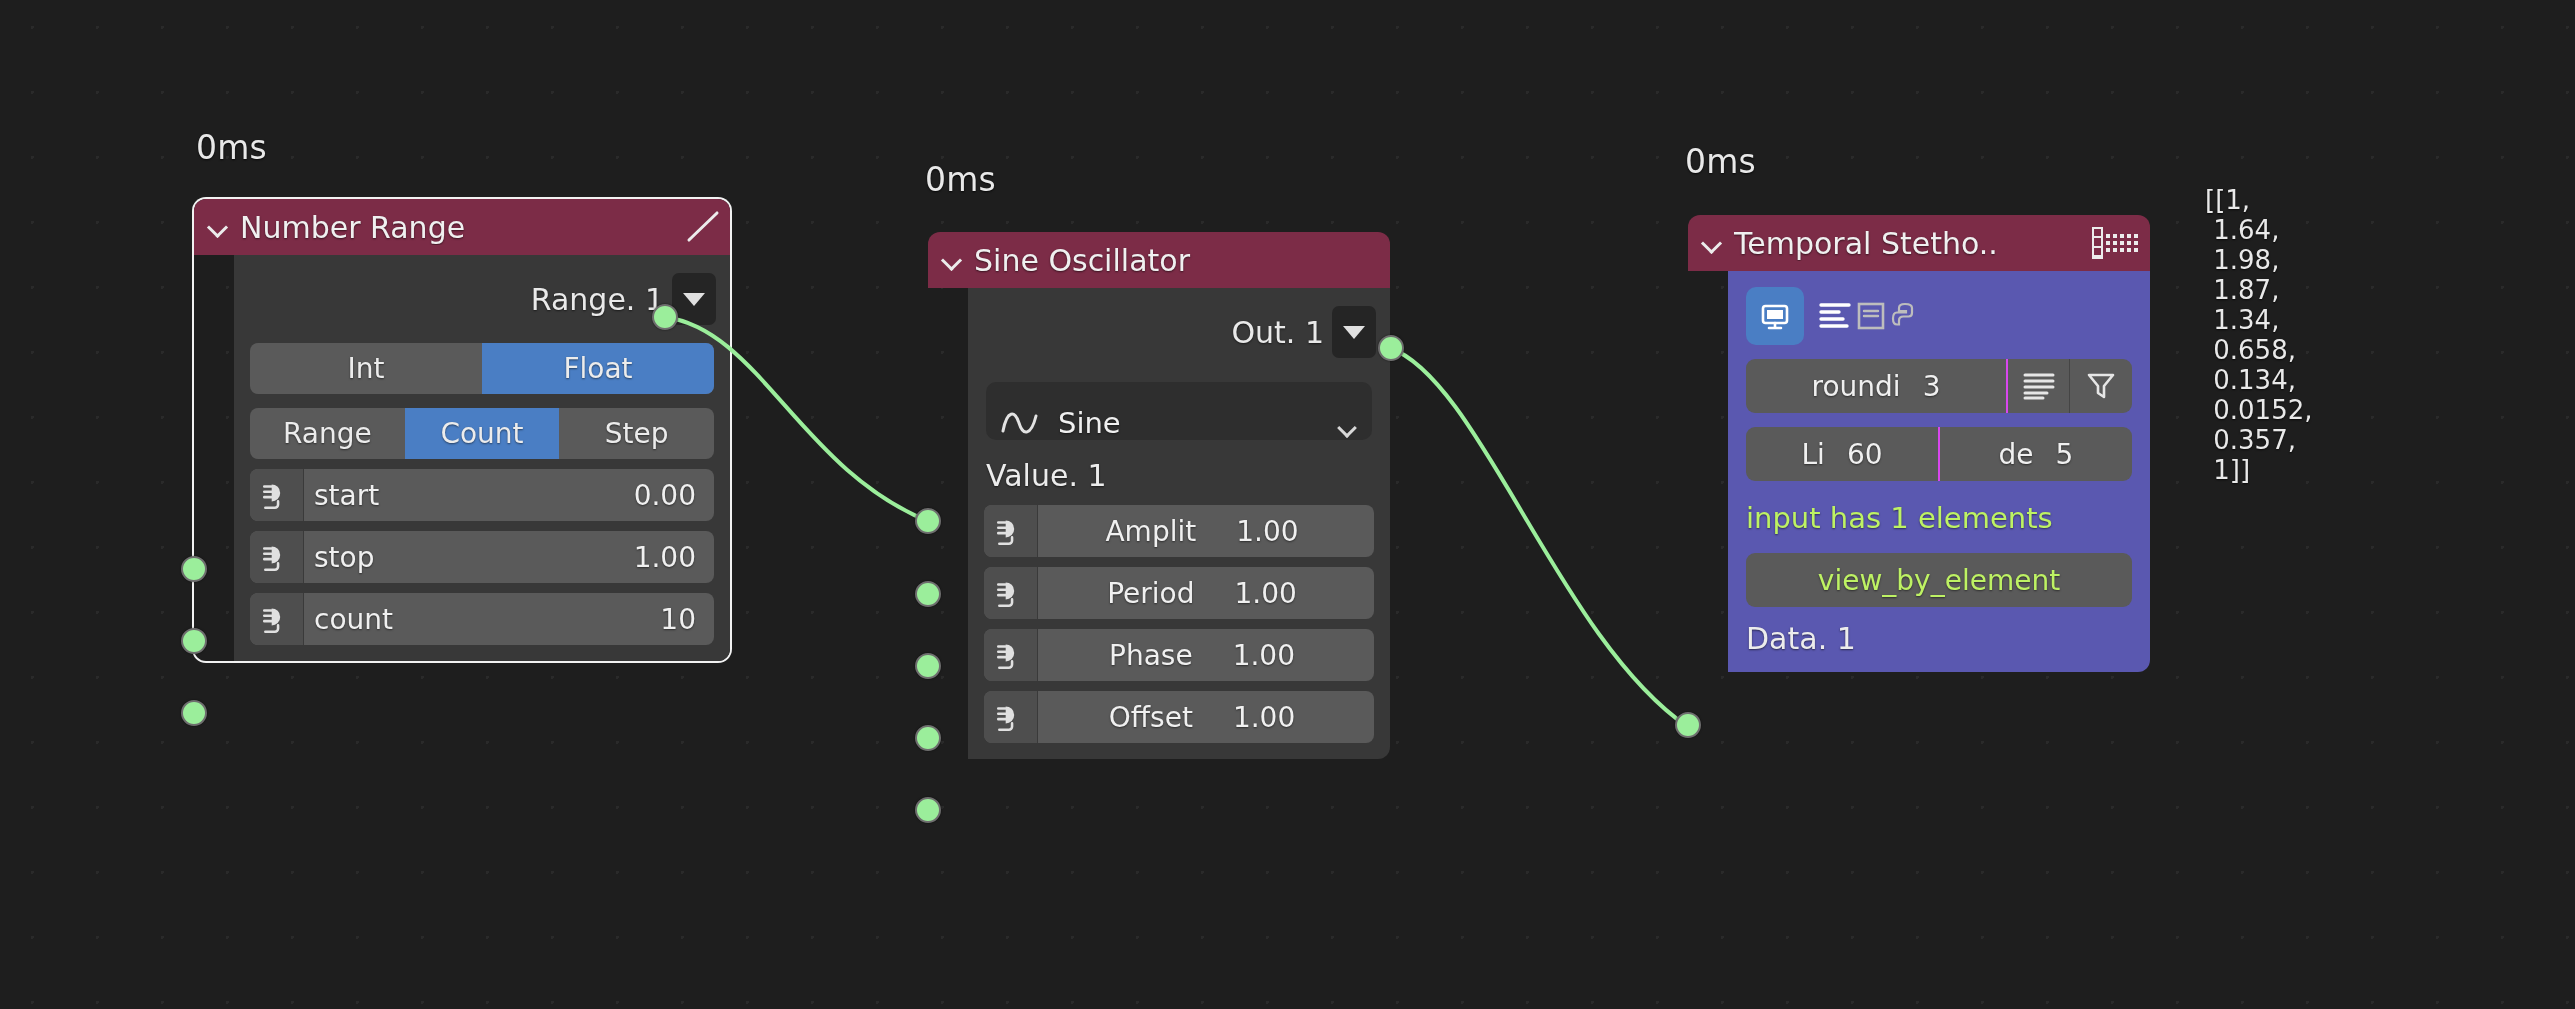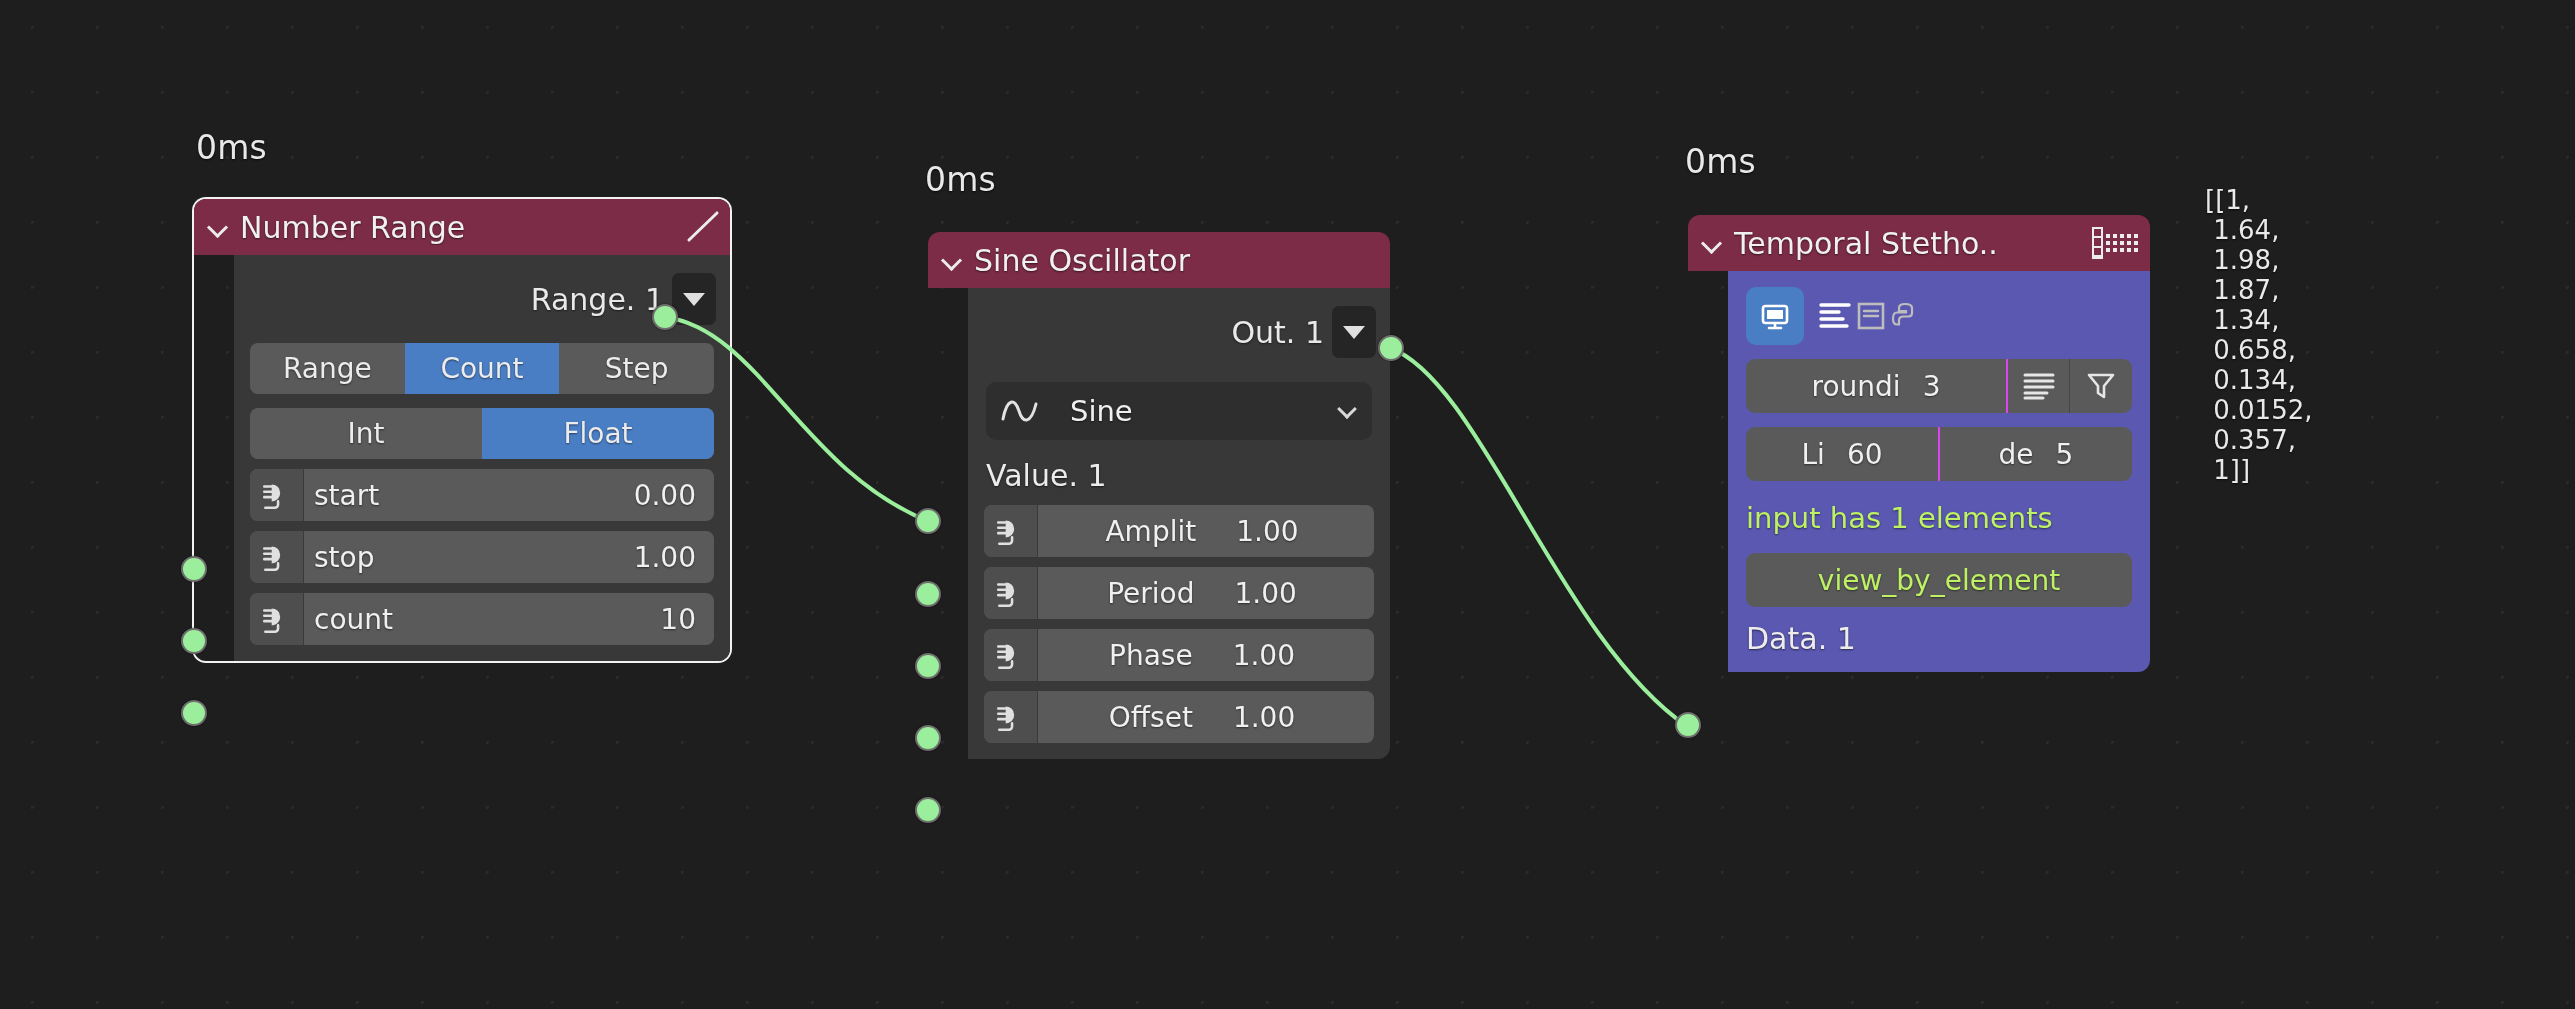--- a/index.html
+++ b/index.html
@@ -239,23 +239,23 @@
     text-shadow: 0 1px 2px rgba(0,0,0,.55);
   }
 
   
   .dd-select {
     margin: 20px 18px 4px 18px;
     height: 58px;
     background: #2e2e2e;
     border-radius: 10px;
     display: flex;
-    align-items: center;
+    align-items: flex-end;
     padding: 0 14px;
-    gap: 30px;
+    gap: 18px;
   }
   .dd-select .wave { width: 40px; height: 34px; flex: 0 0 40px; }
   .dd-select .dd-text {
     flex: 1;
     color: #f0f0f0;
     font-size: 29px;
     text-shadow: 0 1px 2px rgba(0,0,0,.5);
   }
   .dd-select .caret {
     width: 20px; height: 20px;
@@ -391,28 +391,28 @@
       </div>
 
       <div class="node-body">
 
         <div class="out-row">
           <span class="out-label">Range. 1</span>
           <span class="out-dd"></span>
         </div>
 
         <div class="seg">
+          <div>Int</div>
+          <div class="on">Float</div>
+        </div>
+
+        <div class="seg">
           <div>Range</div>
           <div class="on">Count</div>
           <div>Step</div>
-        </div>
-
-        <div class="seg">
-          <div>Int</div>
-          <div class="on">Float</div>
         </div>
 
         <div class="prop">
           <span class="plug">
             <svg viewBox="0 0 32 32">
                 <g fill="none" stroke="#e0e0e0" stroke-width="2.4" stroke-linecap="round">
                   <path d="M4 8h7M4 13h7M4 18h7"></path>
                   <path d="M11 6a8 8 0 0 1 0 16z" fill="#e0e0e0" stroke="none"></path>
                   <path d="M17 22v3a3 3 0 0 1-3 3H5"></path>
                 </g>

